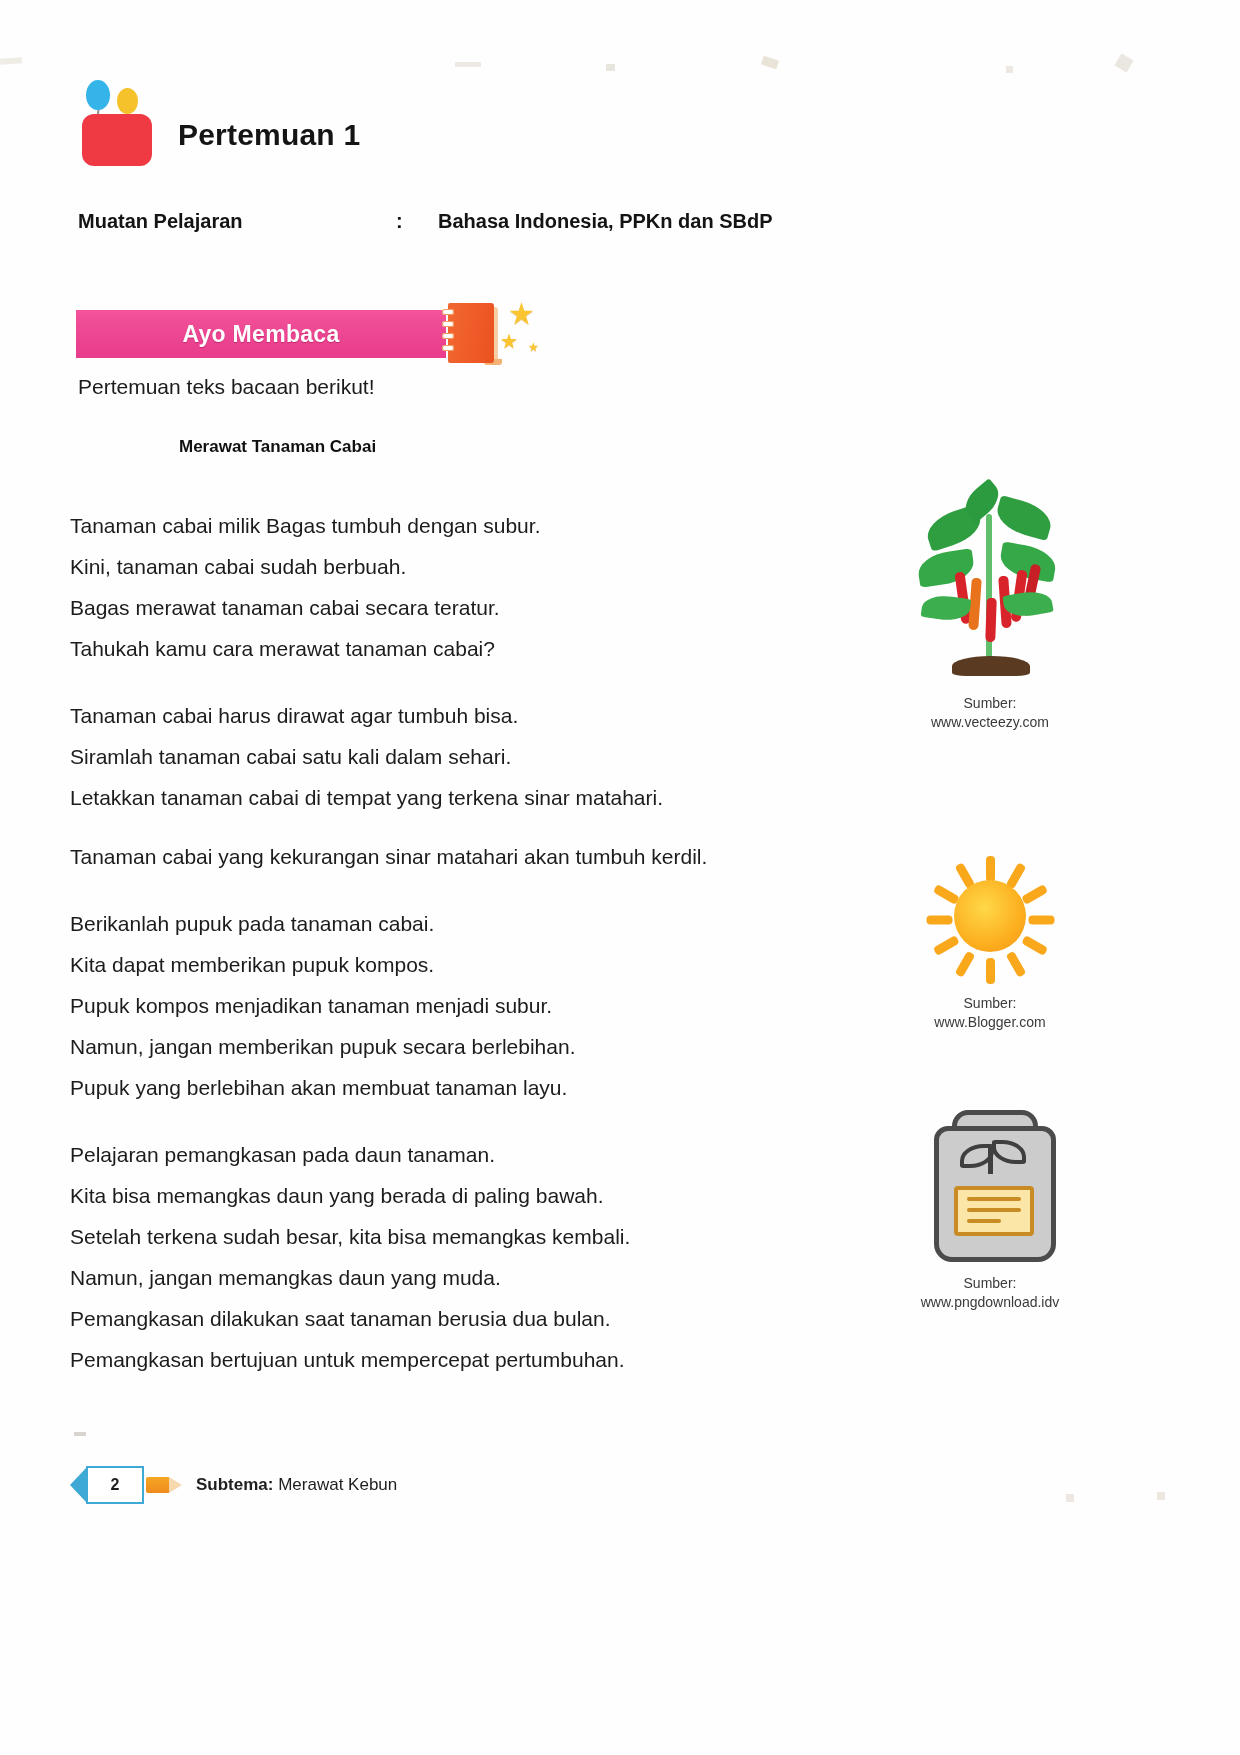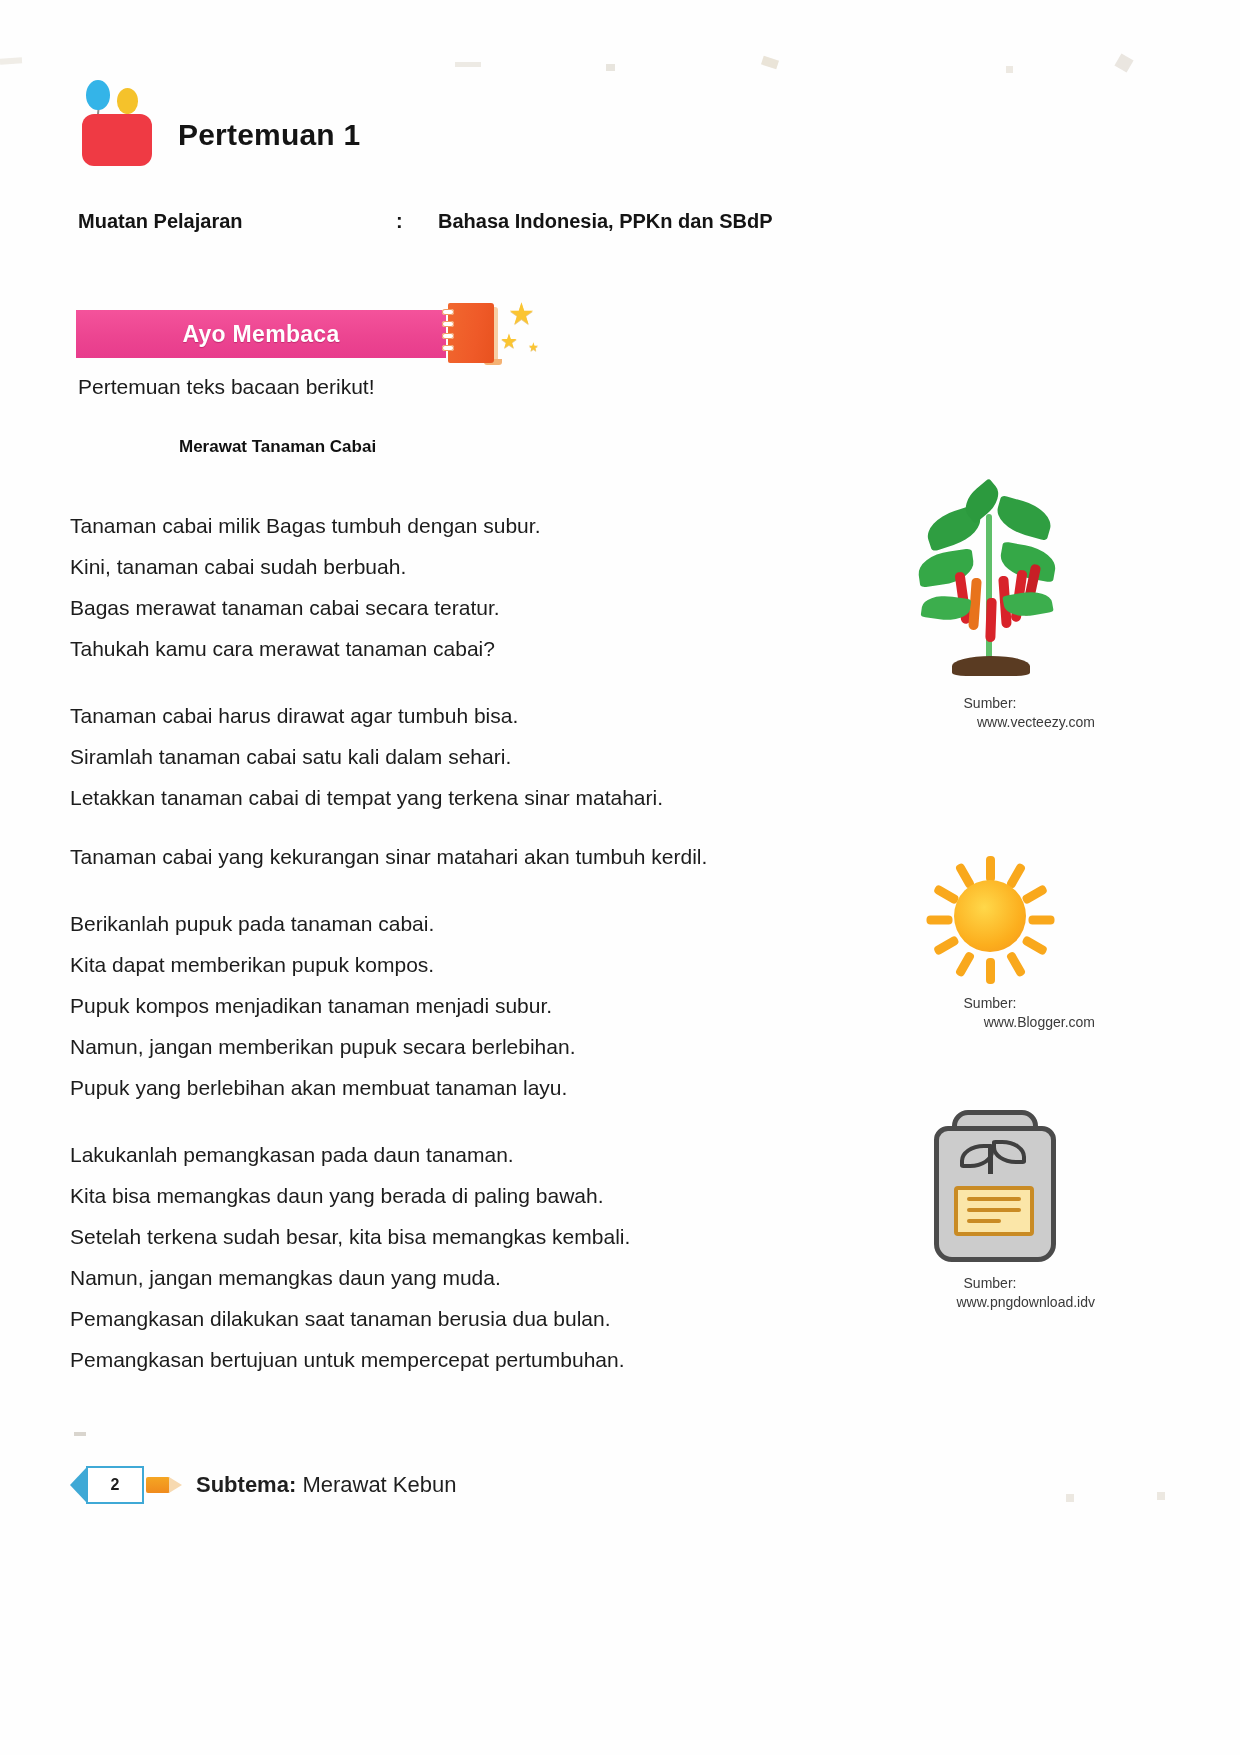--- a/index.html
+++ b/index.html
@@ -141,21 +141,21 @@
   
   .figure { position: absolute; width: 210px; text-align: center; }
   .fig-chili { left: 885px; top: 480px; }
   .fig-sun   { left: 885px; top: 840px; }
   .fig-compost { left: 885px; top: 1100px; }
   .fig-art { height: 210px; position: relative; margin: 0 auto; width: 180px; }
   .fig-caption {
     font-size: 14px; color: #3a3a3a; line-height: 19px; margin-top: 4px;
   }
   .fig-caption .src-label { display: block; }
-  .fig-caption .src-url { display: block; text-align: right; }
+  .fig-caption .src-url { display: block; }
 
   
   .chili .soil {
     position: absolute; left: 52px; bottom: 14px; width: 78px; height: 20px;
     background: #5a3b22; border-radius: 50% 50% 18% 18%;
   }
   .chili .stem {
     position: absolute; left: 86px; bottom: 26px; width: 6px; height: 150px;
     background: #5fbf6a; border-radius: 3px;
   }
@@ -246,21 +246,21 @@
     background: linear-gradient(180deg,#f5a623 0%,#f08b1d 100%);
     border-radius: 2px;
   }
   .pencil .tip {
     position: absolute; left: 23px; top: 3px;
     width: 0; height: 0;
     border-top: 8px solid transparent;
     border-bottom: 8px solid transparent;
     border-left: 13px solid #f7d9b0;
   }
-  .footer-text { margin-left: 14px; font-size: 22px; color: #1f1f1f; }
+  .footer-text { margin-left: 14px; font-size: 17px; color: #1f1f1f; }
   .footer-text b { font-weight: bold; }
 </style>
 </head>
 <body>
 
 <div class="page">
 
   <div class="speckle sp1"></div>
   <div class="speckle sp2"></div>
   <div class="speckle sp3"></div>
@@ -325,21 +325,21 @@
       <span class="line">Tanaman cabai yang kekurangan sinar matahari akan tumbuh kerdil.</span>
     </p>
     <p class="para">
       <span class="line">Berikanlah pupuk pada tanaman cabai.</span><br>
       <span class="line">Kita dapat memberikan pupuk kompos.</span><br>
       <span class="line">Pupuk kompos menjadikan tanaman menjadi subur.</span><br>
       <span class="line">Namun, jangan memberikan pupuk secara berlebihan.</span><br>
       <span class="line">Pupuk yang berlebihan akan membuat tanaman layu.</span>
     </p>
     <p class="para">
-      <span class="line">Lakukanlah pemangkasan pada daun tanaman.</span><br>
+      <span class="line">Pelajaran pemangkasan pada daun tanaman.</span><br>
       <span class="line">Kita bisa memangkas daun yang berada di paling bawah.</span><br>
       <span class="line">Setelah terkena sudah besar, kita bisa memangkas kembali.</span><br>
       <span class="line">Namun, jangan memangkas daun yang muda.</span><br>
       <span class="line">Pemangkasan dilakukan saat tanaman berusia dua bulan.</span><br>
       <span class="line">Pemangkasan bertujuan untuk mempercepat pertumbuhan.</span>
     </p>
   </div>
 
   <div class="figure fig-chili">
     <div class="fig-art chili">

